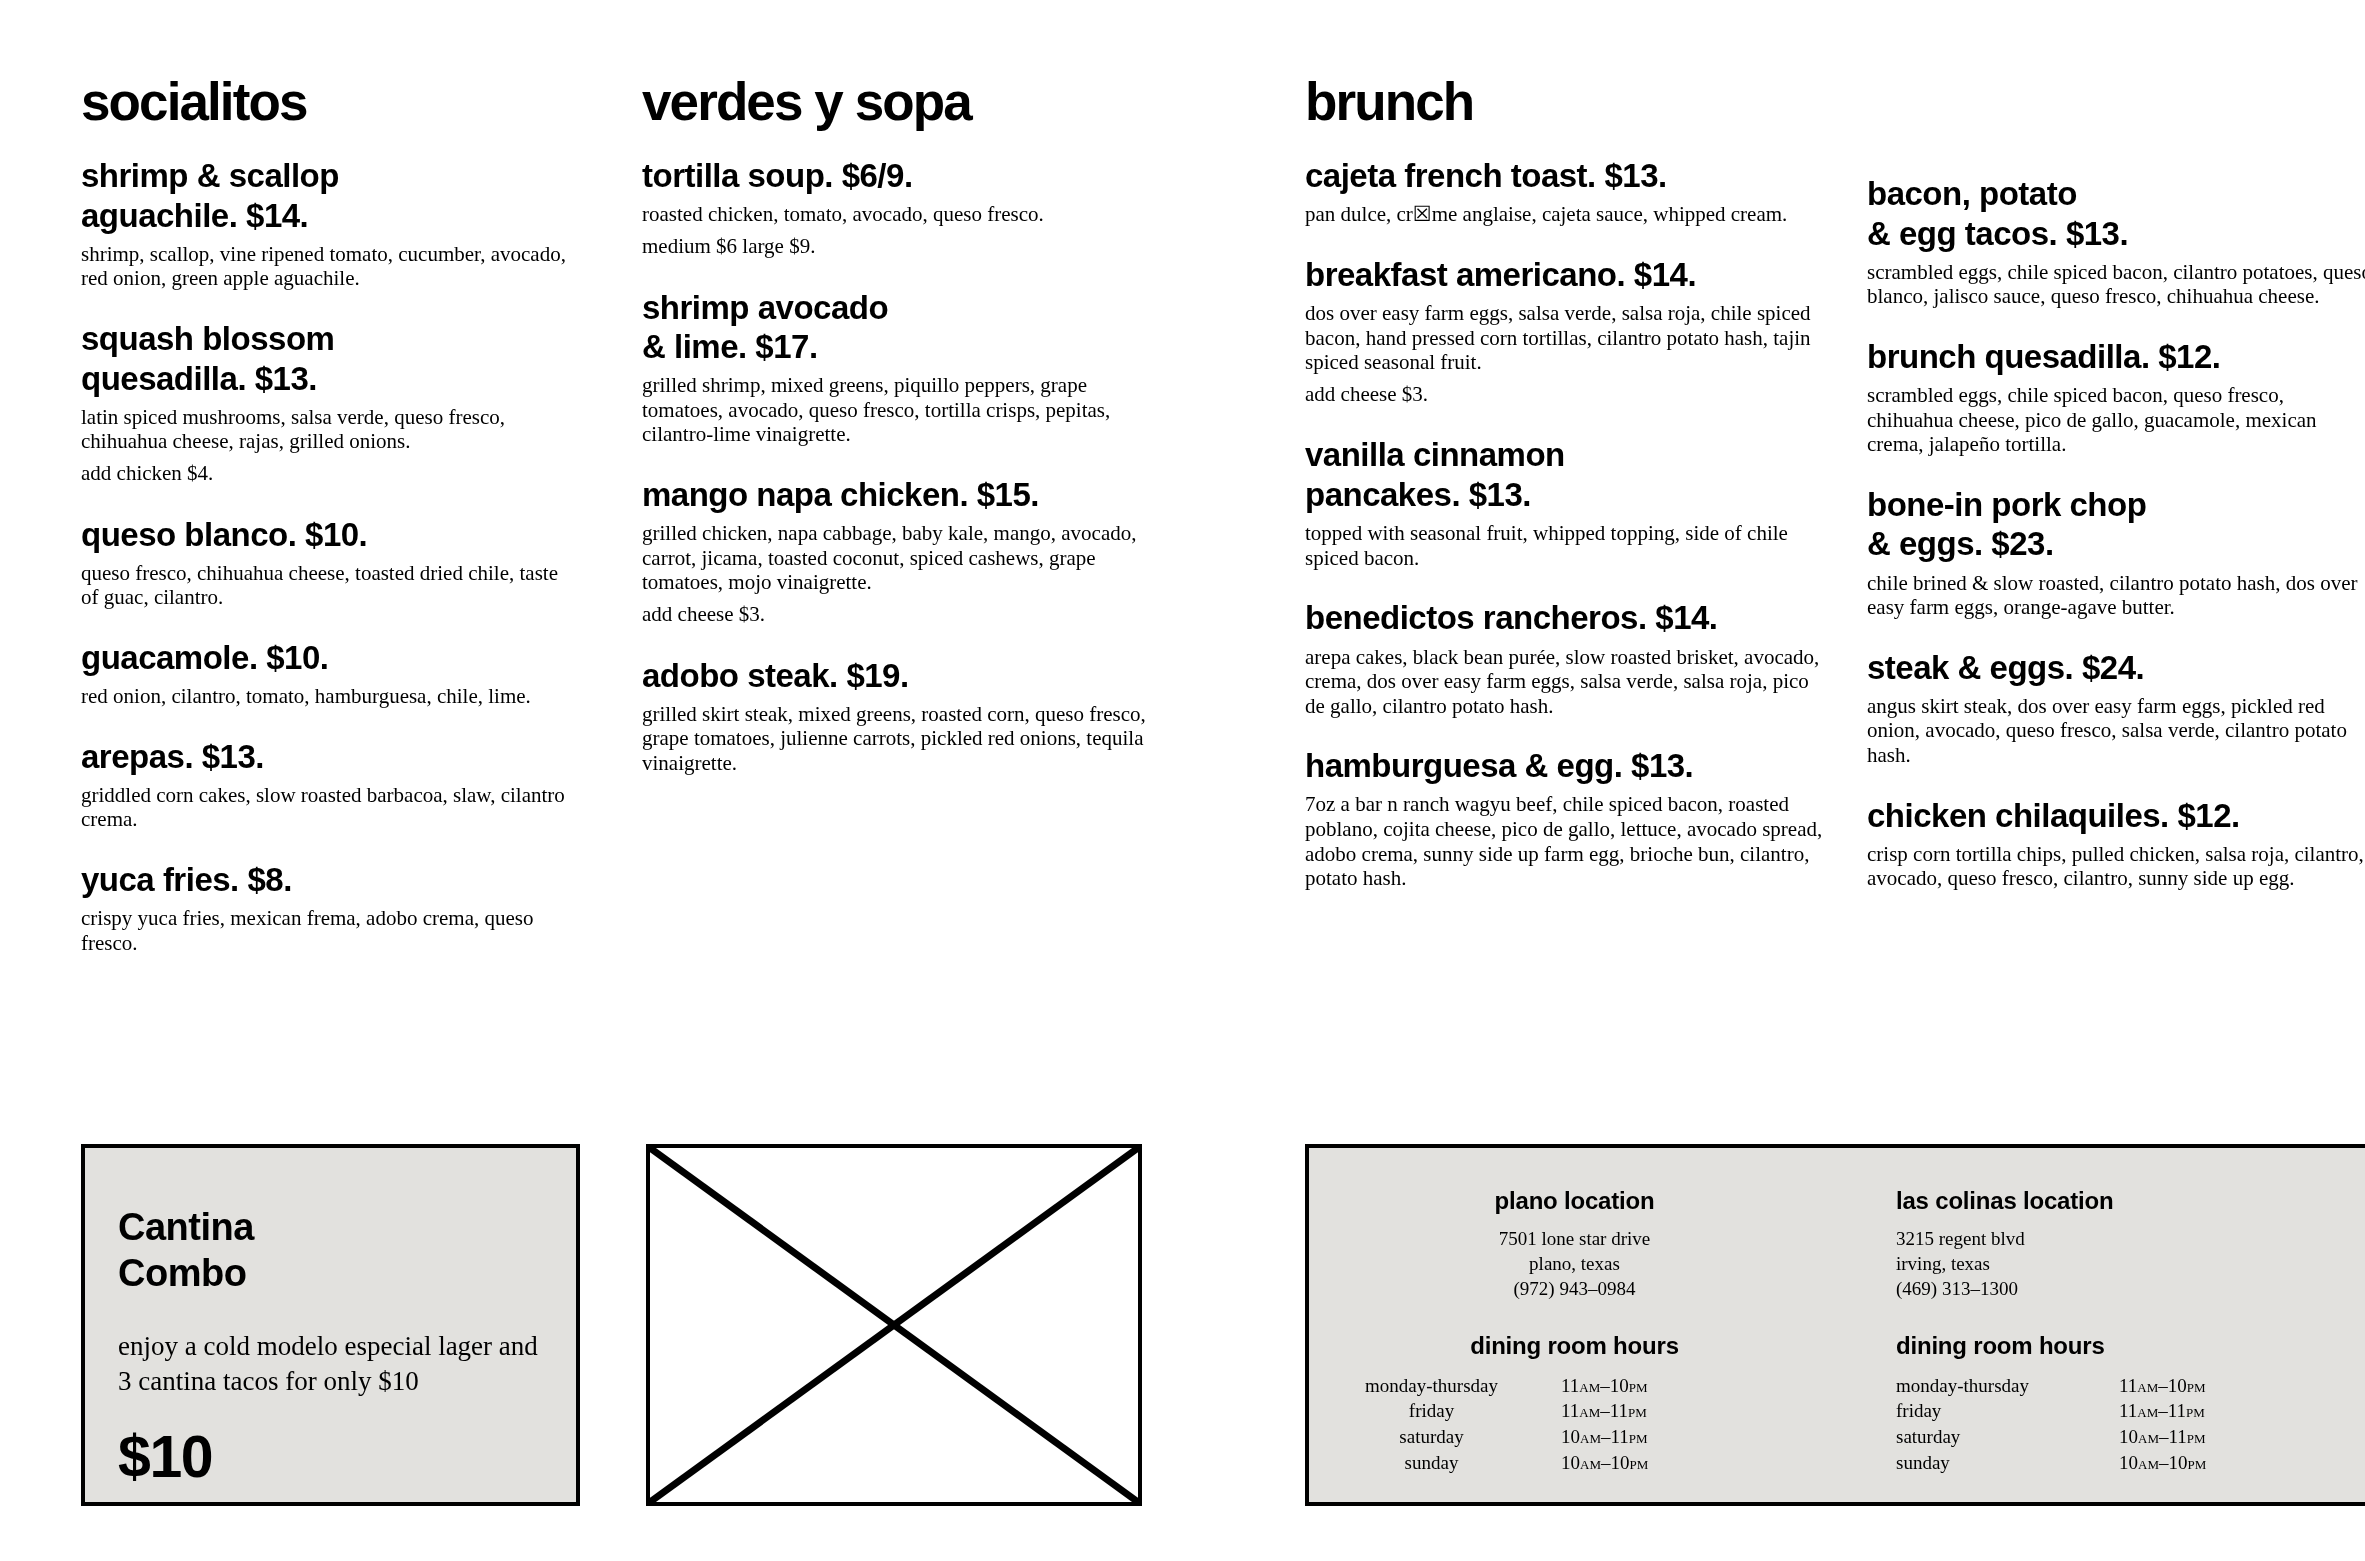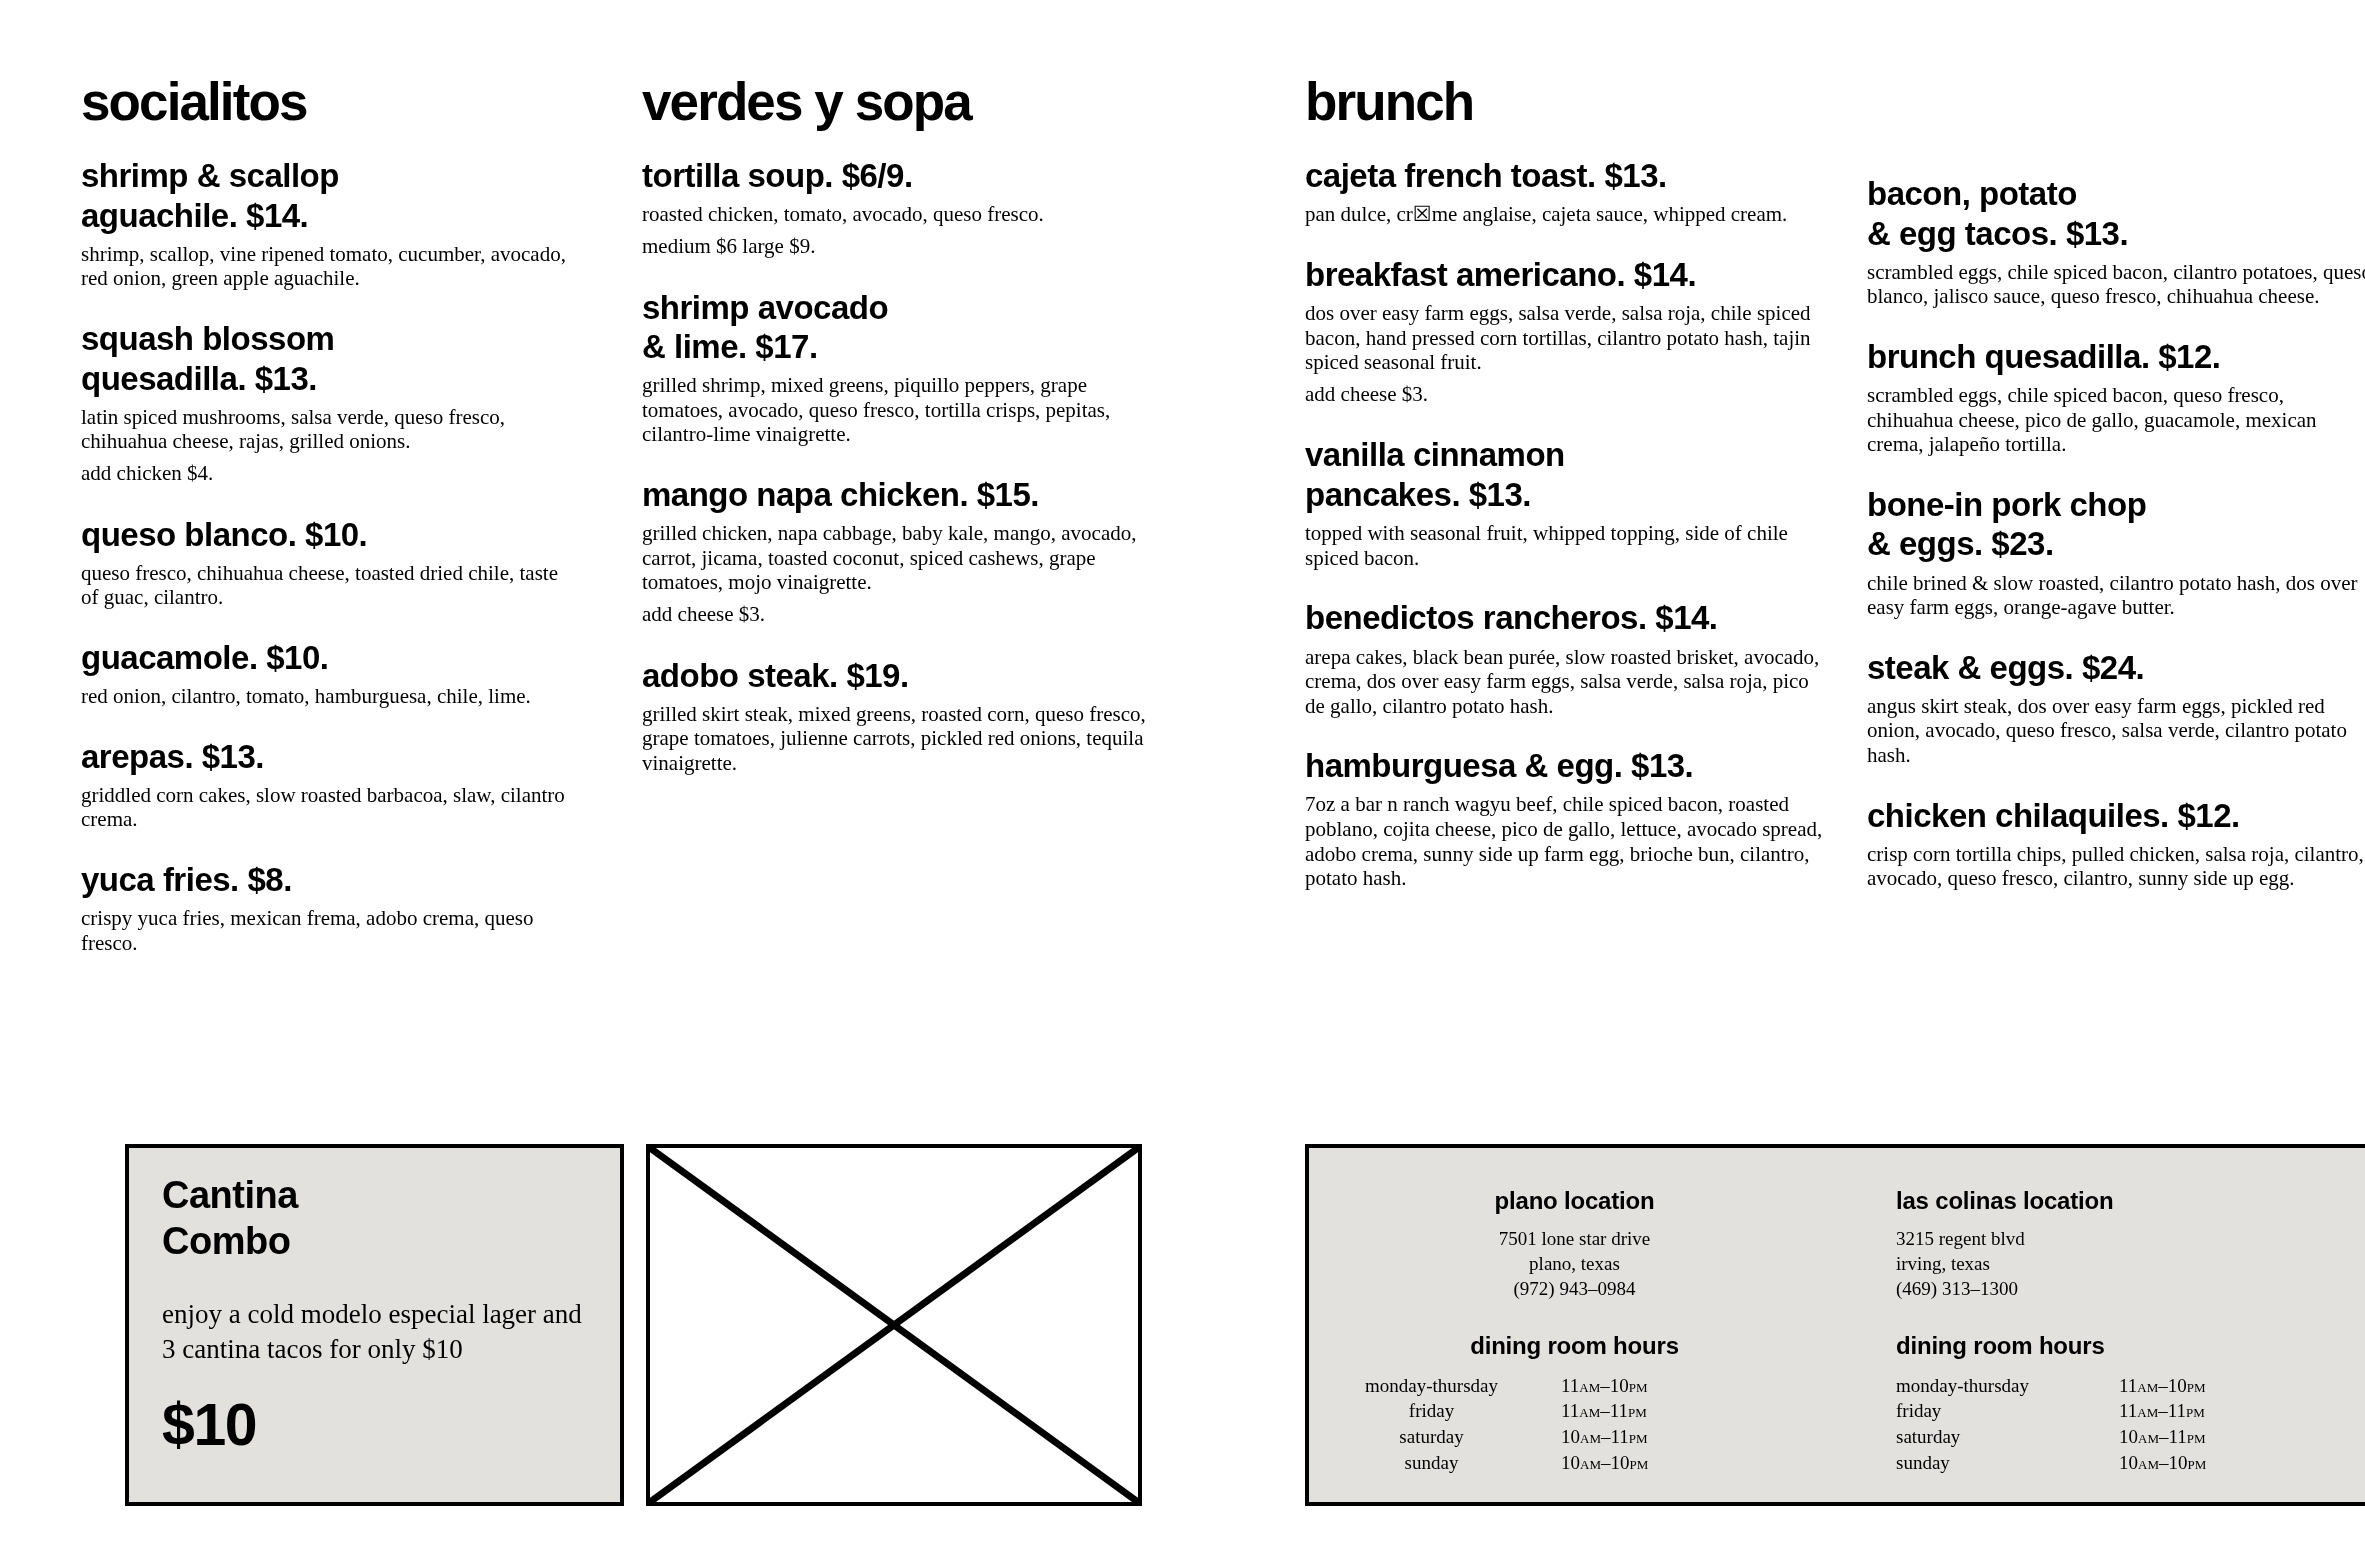--- a/index.html
+++ b/index.html
@@ -17,21 +17,21 @@
             font-size:53px; line-height:1; letter-spacing:-1.9px; margin:0 0 28px 0; white-space:nowrap; }
   .item  { margin-bottom:28px; }
   .iname { font-family:"Liberation Sans","DejaVu Sans",sans-serif; font-weight:700;
            font-size:33px; line-height:1.2; letter-spacing:-0.5px; white-space:pre-line; margin-bottom:6.6px; }
   .idesc { font-size:21px; line-height:1.17; }
   .inote { font-size:21px; line-height:1.2; margin-top:7.6px;font-family:Liberation Serif, serif; }
 
   .panel { position:absolute; top:1144px; height:362px; border:4.3px solid var(--border,#000); }
   .gray  { background:var(--panel-bg,#e2e1de); }
 
-  #promo { left:81px; width:499px; padding:24px 33px;margin-left:44px; }
+  #promo { left:81px; width:499px; padding:56px 33px; }
   .promo-title { font-family:"Liberation Sans","DejaVu Sans",sans-serif; font-weight:700;
                  font-size:38px; line-height:1.22; letter-spacing:-0.5px; white-space:pre-line; }
   .promo-body  { font-size:27px; line-height:1.3; margin-top:32px; max-width:435px; }
   .promo-price { font-family:"Liberation Sans","DejaVu Sans",sans-serif; font-weight:700;
                  font-size:59px; letter-spacing:-1.4px; margin-top:24px; }
 
   #imgbox { left:646px; width:496px; background:#fff; }
   #imgbox svg { display:block; width:100%; height:100%; }
 
   #locations { left:1305px; width:1064px; }

